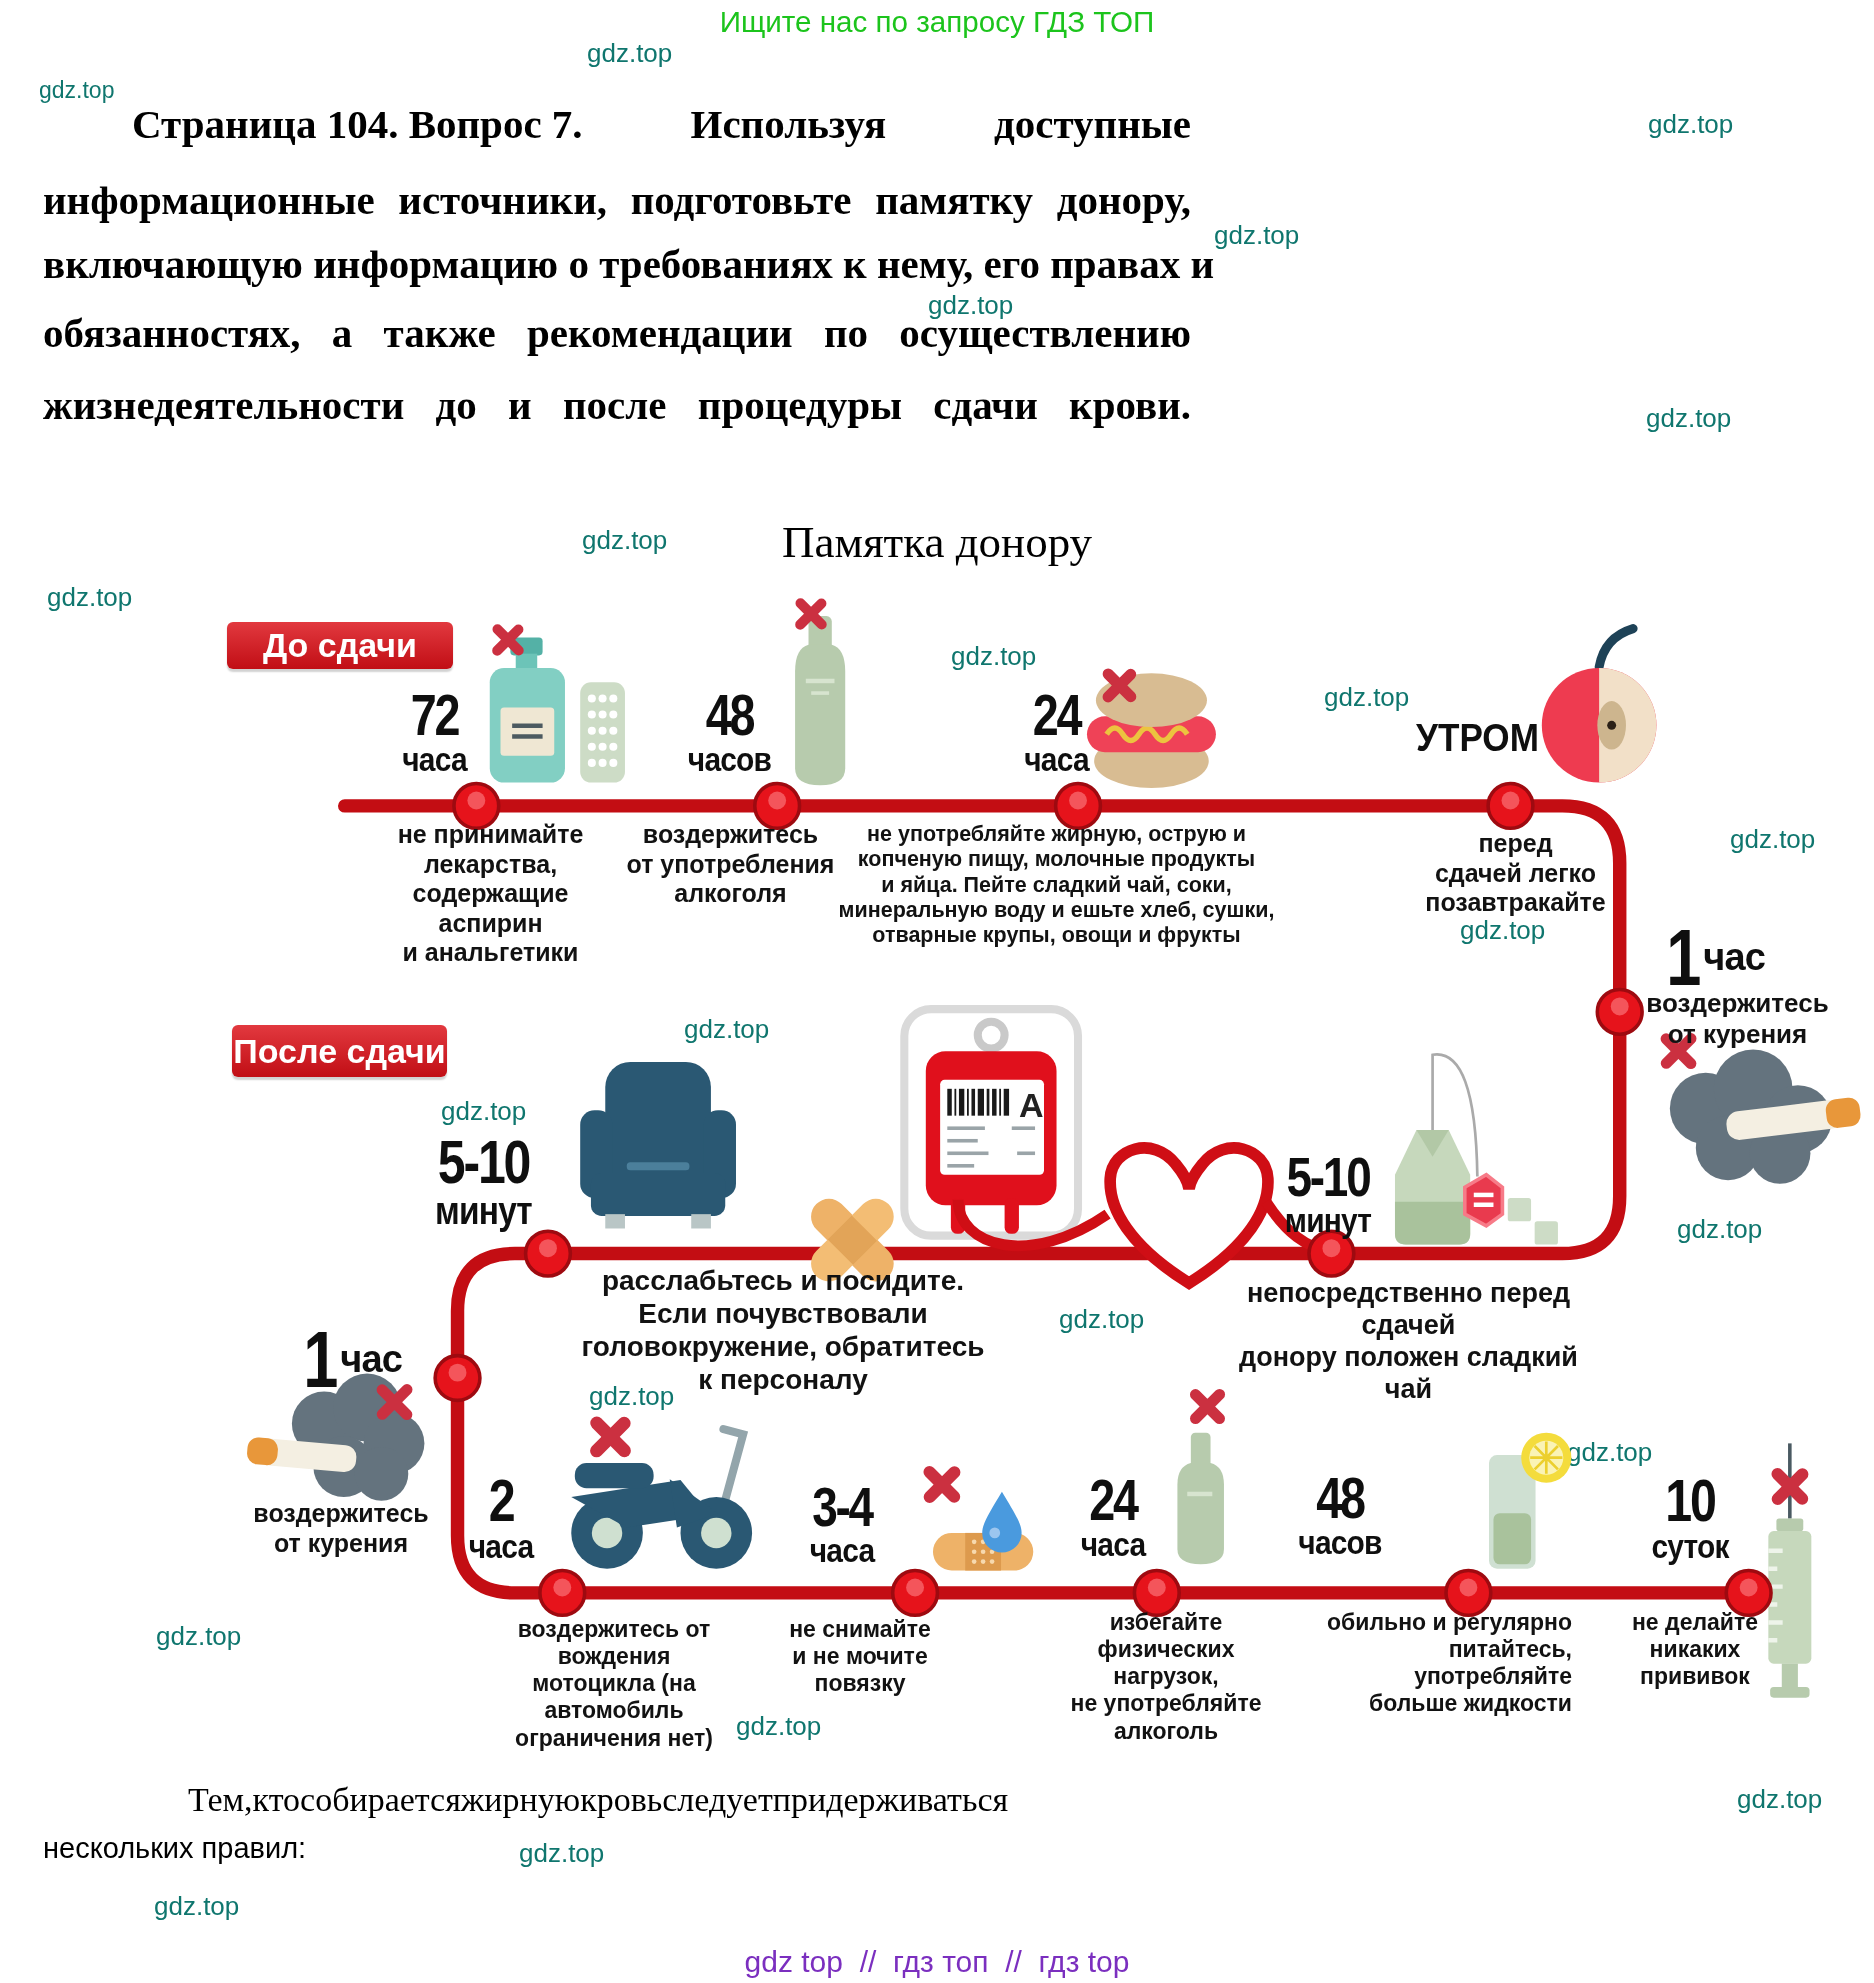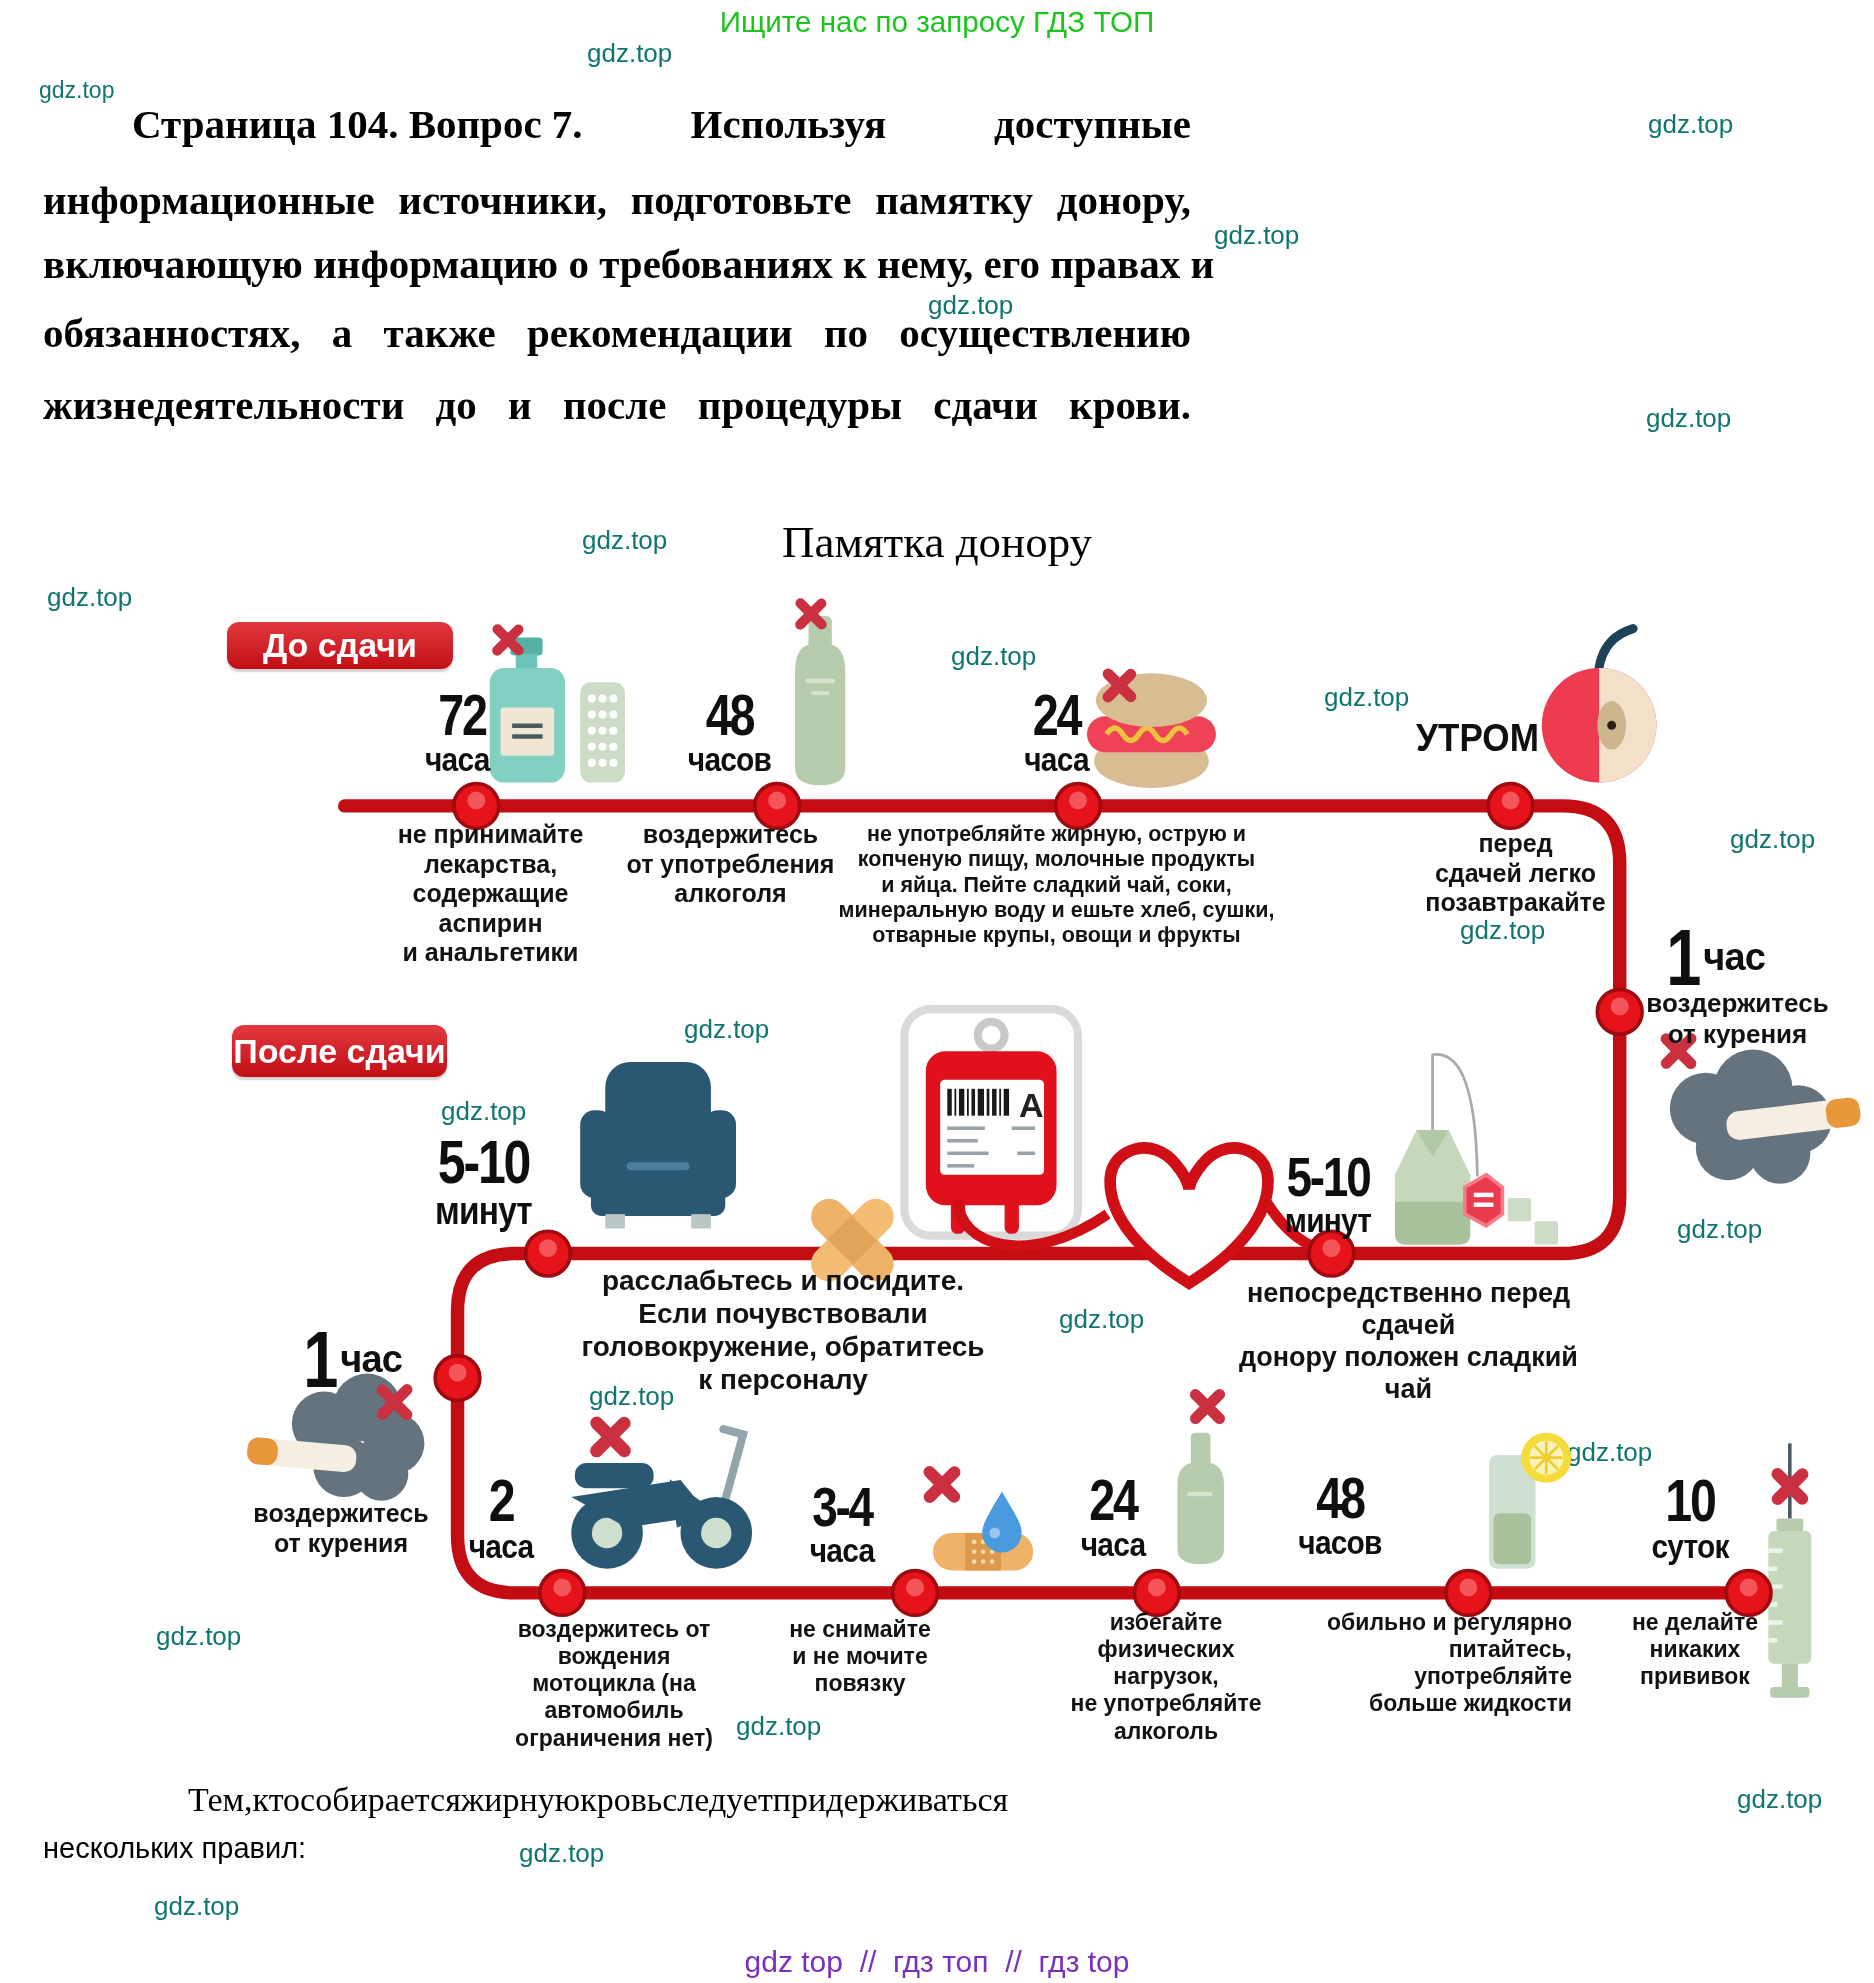--- a/index.html
+++ b/index.html
@@ -8,21 +8,21 @@
   .abs{position:absolute;}
   .promo{width:100%;text-align:center;font-size:29.6px;color:#1cc41c;}
   .wm{font-size:26px;color:#0f766e;white-space:nowrap;}
   .qline{left:43px;width:1148px;font-family:"Liberation Serif",serif;font-weight:bold;
          font-size:41px;color:#000;text-align:justify;text-align-last:justify;white-space:nowrap;}
   .qflex{display:flex;justify-content:space-between;white-space:nowrap;}
   .qnat{text-align:left;text-align-last:auto;white-space:nowrap;}
   .title{left:0;width:1874px;text-align:center;font-family:"Liberation Serif",serif;
          font-size:45px;color:#000;}
   .tag{background:linear-gradient(#e2393f,#c10e15);color:#fff;font-weight:bold;font-size:34px;
-       display:flex;align-items:center;justify-content:center;border-radius:12px;
+       display:flex;align-items:center;justify-content:center;border-radius:6px;
        box-shadow:0 2.7px 1.8px rgba(0,0,0,.18);}
   .tblock{text-align:center;color:#0f0f0f;font-weight:bold;}
   .tnum{font-size:57px;line-height:.95;letter-spacing:-2.7px;transform:scaleX(.82);}
   .tunit{font-size:34px;line-height:1.02;letter-spacing:-0.9px;transform:scaleX(.88);}
   .hourflex{display:flex;align-items:flex-start;color:#0f0f0f;font-weight:bold;}
   .hour1{font-size:79px;line-height:.9;letter-spacing:-2.7px;transform:scaleX(.8);}
   .hourtxt{font-size:38px;margin-top:14.3px;letter-spacing:-0.9px;}
   .cap{text-align:center;font-weight:bold;color:#121212;white-space:pre-line;line-height:1.18;}
   .utrom{font-weight:bold;font-size:39px;color:#0f0f0f;text-align:center;transform:scaleX(.9);}
   .x{pointer-events:none;}
@@ -315,21 +315,21 @@
   <div class="abs x" style="left:490px;top:622px;width:36px;height:36px;"></div>
   <div class="abs x" style="left:793px;top:596px;width:36px;height:36px;"></div>
   <div class="abs x" style="left:1100px;top:666px;width:39px;height:39px;"></div>
   <div class="abs x" style="left:1658px;top:1030px;width:42px;height:42px;"></div>
   <div class="abs x" style="left:374px;top:1381px;width:42px;height:42px;"></div>
   <div class="abs x" style="left:587px;top:1413px;width:47px;height:47px;"></div>
   <div class="abs x" style="left:920px;top:1463px;width:43px;height:43px;"></div>
   <div class="abs x" style="left:1187px;top:1386px;width:41px;height:41px;"></div>
   <div class="abs x" style="left:1768px;top:1465px;width:43px;height:43px;"></div>
 
-  <div class="abs tblock" style="left:372px;top:688px;width:125px;text-align:right;">
+  <div class="abs tblock" style="left:372px;top:688px;width:125px;">
     <div class="tnum">72</div>
     <div class="tunit">часа</div>
   </div>
   <div class="abs tblock" style="left:667px;top:688px;width:125px;">
     <div class="tnum">48</div>
     <div class="tunit">часов</div>
   </div>
   <div class="abs tblock" style="left:994px;top:688px;width:125px;">
     <div class="tnum">24</div>
     <div class="tunit">часа</div>

